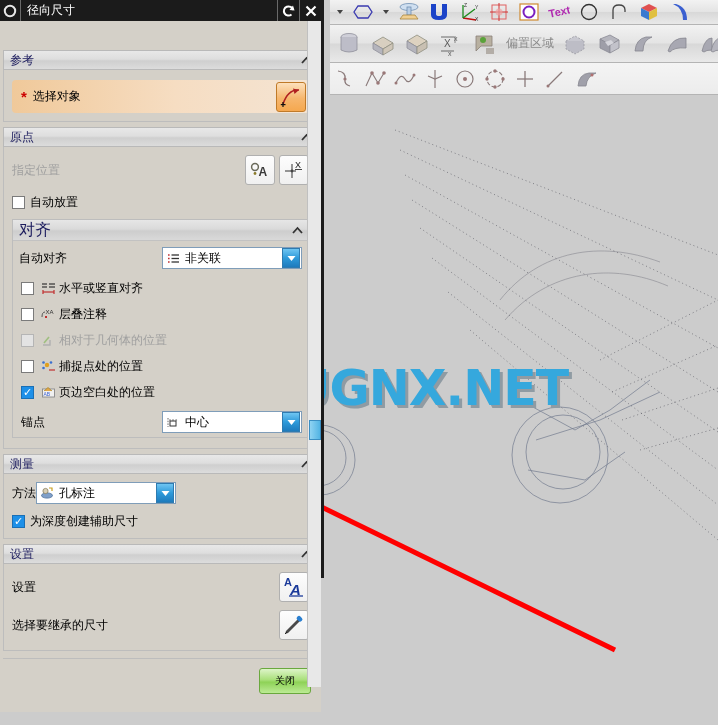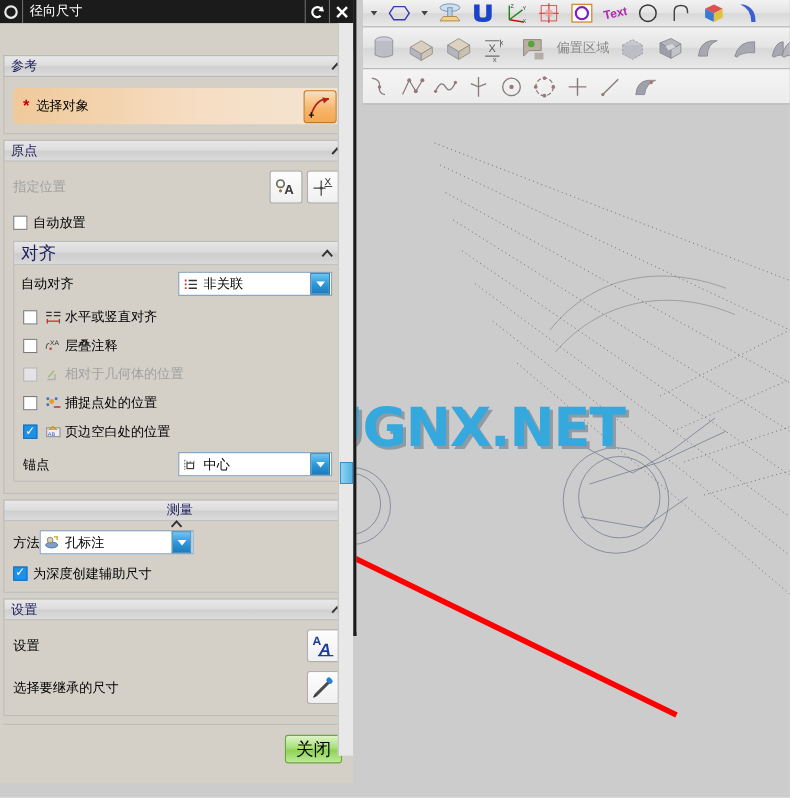--- a/index.html
+++ b/index.html
@@ -149,21 +149,21 @@
     background: linear-gradient(to bottom,#e6e6e6 0%,#dadada 45%,#cdcdcd 55%,#d9d9d9 100%);
     border-bottom:1px solid #c2c2c2;
   }
   .sub-header .sh-title { font-size:16px; color:#1c1c5e; padding-left:6px; }
 
   #close-button {
     width:52px; height:26px; box-sizing:border-box;
     background: linear-gradient(to bottom,#ddf4c8 0%,#a9e07a 45%,#8ed257 55%,#bceb95 100%);
     border:1px solid #6aa83e; border-radius:3px;
     display:flex; align-items:center; justify-content:center; cursor:pointer;
-    font-size:16px; color:#000;
+    font-size:10px; color:#000;
   }
 
   #dialog-scrollbar {
     position:absolute; right:0px; top:21px; width:14px; height:666px;
     background:#e8e8e8; border-left:1px solid #c0c0c0; box-sizing:border-box;
   }
   #dialog-scroll-thumb {
     position:absolute; left:1px; top:399px; width:12px; height:20px;
     background: linear-gradient(to right,#8fd3f2 0%,#52b4e4 100%);
     border:1px solid #3a8ec2; box-sizing:border-box;
@@ -634,21 +634,21 @@
                       <polygon points="0.5,1 8.5,1 4.5,6" fill="#ffffff"></polygon>
                     </svg>
                 </div>
               </div>
             </div>
           </div>
         </div>
         <div style="height:6px;"></div>
       </div>
 
-      <div class="grp-header" style="margin-top:5px;flex-direction:column;">
+      <div class="grp-header" style="margin-top:5px;">
         <div class="gh-title">测量</div>
         <div class="grp-chev">
           <svg width="13" height="9">
               <polyline points="2,7 6.5,2 11,7" fill="none" stroke="#333" stroke-width="1.8"></polyline>
             </svg>
         </div>
       </div>
       <div class="grp-body">
         <div style="display:flex; align-items:center; padding:4px 8px;">
           <div class="row-label">方法</div>

